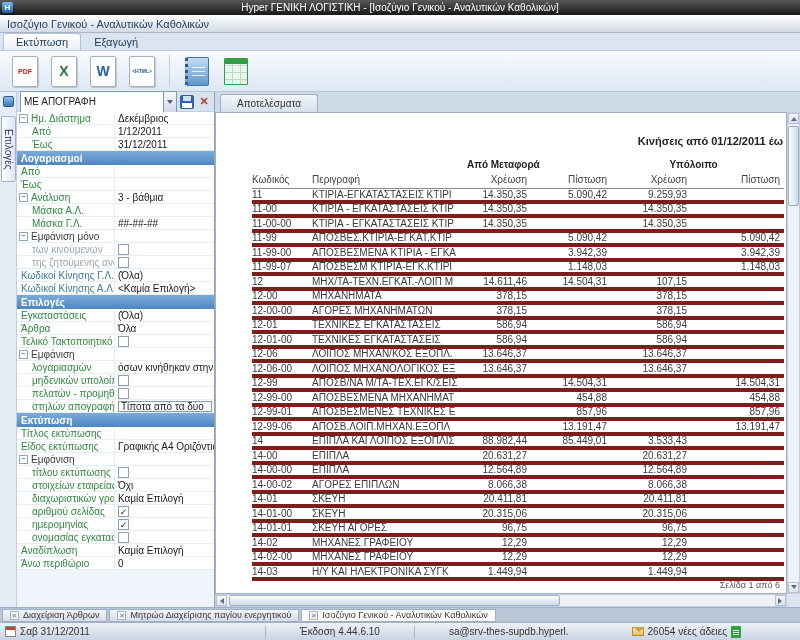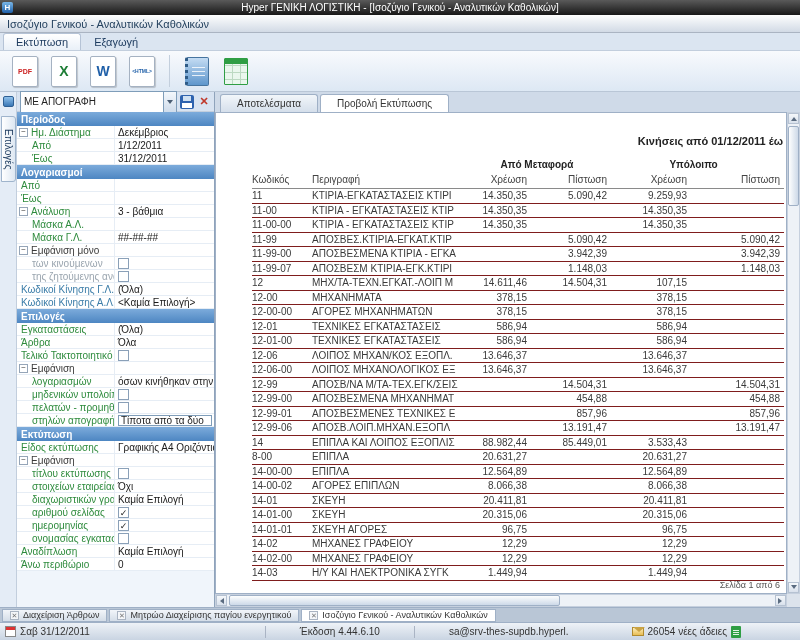--- a/index.html
+++ b/index.html
@@ -94,27 +94,27 @@
   .content { position:absolute; left:215px; right:0; top:92px; bottom:33px; background:#cfdae8; }
   .content-tabs { height:20px; display:flex; align-items:flex-end; padding-left:5px; }
   .ctab { font-size:10px; padding:3px 16px 3px; background:linear-gradient(#f2f6fa,#d5dfeb);
     border:1px solid #9fb0c6; border-bottom:none; border-radius:3px 3px 0 0; color:#333; margin-right:2px; }
   .ctab.active { background:#fff; }
   .report-viewport { position:absolute; top:20px; left:0; right:13px; bottom:13px;
     background:#fff; border:1px solid #9fb0c6; overflow:hidden; }
   .report-title { position:absolute; top:22px; right:3px; font-weight:bold; font-size:11px; white-space:nowrap; color:#222; }
   .r-table { position:absolute; left:36px; top:46px; right:2px; }
   .r-grouprow { display:flex; height:15px; font-weight:bold; color:#222; }
-  .g-spacer { width:215px; } .g-1 { width:140px; text-align:center; } .g-2 { width:173px; text-align:center; }
+  .g-spacer { width:215px; } .g-1 { width:140px; } .g-2 { width:173px; text-align:center; }
   .r-headrow { display:flex; height:15px; color:#444; border-bottom:1px solid #8a8a8a; }
   .c-code { width:60px; overflow:hidden; white-space:nowrap; }
   .c-desc { width:155px; overflow:hidden; white-space:nowrap; }
   .c-n { width:80px; text-align:right; overflow:hidden; white-space:nowrap; }
   .c-n1 { width:60px; } .c-n4 { width:93px; }
-  .r-row { display:flex; height:14.5px; align-items:center; border-bottom:1px solid #7f1d1d; color:#3a3a3a; }
+  .r-row { display:flex; height:14.5px; align-items:center; border-bottom:4px solid #7f1d1d; color:#3a3a3a; }
   .page-info { position:absolute; right:6px; bottom:3px; font-size:9px; color:#555; }
 
   
   .v-scrollbar { position:absolute; top:20px; right:0; width:13px; bottom:13px;
     background:#eef2f7; border:1px solid #c6d0de; }
   .h-scrollbar { position:absolute; left:0; right:13px; bottom:0; height:13px;
     background:#eef2f7; border:1px solid #c6d0de; }
   .sb-btn { position:absolute; width:11px; height:11px; background:linear-gradient(#f5f8fb,#d9e1ec);
     border:1px solid #b6c2d2; display:flex; align-items:center; justify-content:center; }
   .tri-u { width:0;height:0;border:3px solid transparent;border-bottom:4px solid #5a6b80;margin-bottom:2px;}
@@ -208,21 +208,20 @@
     <div class="preset-combo">
       <span>ΜΕ ΑΠΟΓΡΑΦΗ</span>
       <span class="combo-arrow">
           <span class="tri-d"></span>
         </span>
     </div>
     <div class="floppy"></div>
     <div class="del-x">✕</div>
   </div>
   <div class="param-grid">
-      <div class="p-section">Περίοδος</div>
       <div class="p-row">
         <div class="p-label tree">
           <span class="expander">−</span>
           <span class="lt green">Ημ. Διάστημα</span>
         </div>
         <div class="p-value">Δεκέμβριος</div>
       </div>
       <div class="p-row">
         <div class="p-label indent">
           <span class="lt green">Από</span>
@@ -356,20 +355,26 @@
         <div class="p-label indent">
           <span class="lt green">στηλών απογραφής/υπολ</span>
         </div>
         <div class="p-value">
           <span class="p-input">Τίποτα από τα δύο</span>
         </div>
       </div>
       <div class="p-section">Εκτύπωση</div>
       <div class="p-row">
         <div class="p-label">
+          <span class="lt green">Τίτλος εκτύπωσης</span>
+        </div>
+        <div class="p-value"></div>
+      </div>
+      <div class="p-row">
+        <div class="p-label">
           <span class="lt green">Είδος εκτύπωσης</span>
         </div>
         <div class="p-value">Γραφικής Α4 Οριζόντια</div>
       </div>
       <div class="p-row">
         <div class="p-label tree">
           <span class="expander">−</span>
           <span class="lt dark">Εμφάνιση</span>
         </div>
         <div class="p-value"></div>
@@ -429,21 +434,20 @@
           <span class="lt green">Άνω περιθώριο</span>
         </div>
         <div class="p-value">0</div>
       </div>
     </div>
 </div>
 
 <div class="content">
   <div class="content-tabs">
       <div class="ctab">Αποτελέσματα</div>
-      <div class="ctab active">Προβολή Εκτύπωσης</div>
     </div>
 
   <div class="report-viewport">
     <div class="report-title">Κινήσεις από 01/12/2011 έω</div>
     <div class="r-table">
       <div class="r-grouprow">
         <div class="g-spacer"></div>
         <div class="g-1">Από Μεταφορά</div>
         <div class="g-2">Υπόλοιπο</div>
       </div>
@@ -594,21 +598,21 @@
           </div>
           <div class="r-row">
             <div class="c-code">14</div>
             <div class="c-desc">ΕΠΙΠΛΑ ΚΑΙ ΛΟΙΠΟΣ ΕΞΟΠΛΙΣ</div>
             <div class="c-n c-n1">88.982,44</div>
             <div class="c-n">85.449,01</div>
             <div class="c-n">3.533,43</div>
             <div class="c-n c-n4"></div>
           </div>
           <div class="r-row">
-            <div class="c-code">8-00</div>
+            <div class="c-code">14-00</div>
             <div class="c-desc">ΕΠΙΠΛΑ</div>
             <div class="c-n c-n1">20.631,27</div>
             <div class="c-n"></div>
             <div class="c-n">20.631,27</div>
             <div class="c-n c-n4"></div>
           </div>
           <div class="r-row">
             <div class="c-code">14-00-00</div>
             <div class="c-desc">ΕΠΙΠΛΑ</div>
             <div class="c-n c-n1">12.564,89</div>

